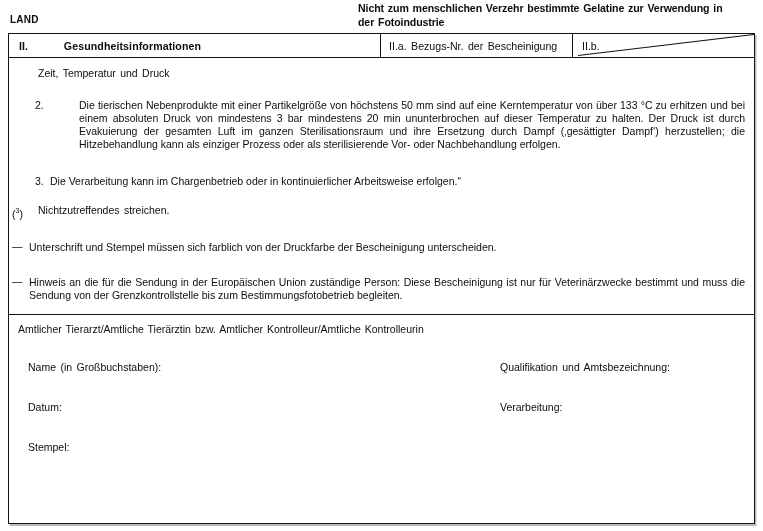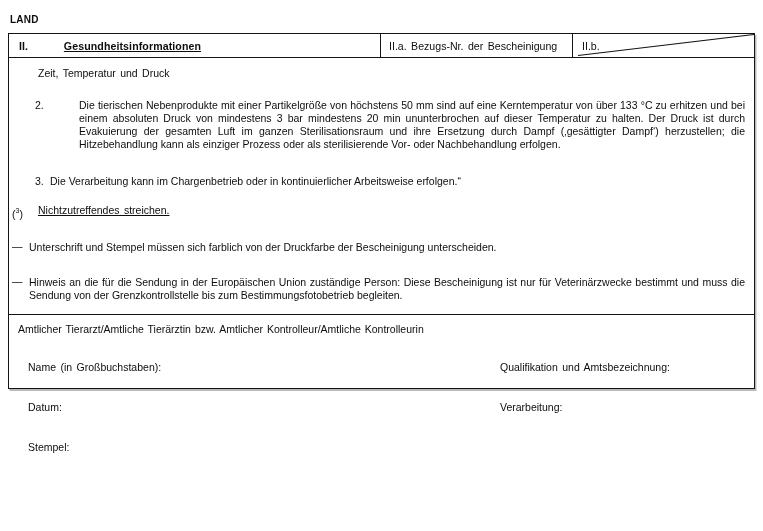--- a/index.html
+++ b/index.html
@@ -16,52 +16,52 @@
     position:absolute; left:10px; top:14px;
     font-size:10px; font-weight:bold; letter-spacing:.2px;
   }
   .doc-title {
     position:absolute; left:358px; top:2px; width:400px;
     font-size:10.6px; font-weight:bold; line-height:13.5px;
     letter-spacing:-0.1px; word-spacing:1px;
   }
   
   .form-table {
-    position:absolute; left:8px; top:33px; width:747px; height:356px;
+    position:absolute; left:8px; top:33px; width:747px; height:491px;
     border:1.5px solid #141414;
     box-shadow:1.5px 2px 0 #b9b9b9;
     background:#fff;
   }
   .header-row {
     display:flex; height:24px; border-bottom:1.5px solid #141414;
     align-items:center; font-size:10.6px;
   }
   .cell { height:100%; display:flex; align-items:center; }
   .cell-main { width:371px; padding-left:10px; font-weight:bold; }
-  .cell-main .sec-label { margin-left:36px; letter-spacing:.1px;text-decoration:underline; }
+  .cell-main .sec-label { margin-left:36px; letter-spacing:.1px; }
   .cell-ref  { width:192px; border-left:1.4px solid #141414; padding-left:8px; word-spacing:1.5px;text-align:center; }
   .cell-iib  { flex:1; border-left:1.4px solid #141414; padding-left:9px; position:relative; }
   .cell-iib .diag { position:absolute; left:0; top:0; width:100%; height:100%; }
   .cell-iib .diag line { stroke:#141414; stroke-width:1.1; }
   
   .body-cell {
     position:relative; height:257px; border-bottom:1.5px solid #141414;
     font-size:10.5px; line-height:13px;
   }
   .b-heading { position:absolute; left:29px; top:9px; word-spacing:1.5px; }
   .num-item { position:absolute; left:26px; right:9px; }
   .num-item .inum { position:absolute; left:0; top:0; }
   .num-item .itext { display:block; margin-left:15px; }
   .justify .itext { text-align:justify;margin-left:44px; }
   .item-a { top:41px; }
   .item-b { top:117px; }
   .footnote { position:absolute; left:3px; top:146px; }
   .footnote .fmark { position:absolute; left:0; top:0; }
   .footnote .fmark sup { font-size:7px; }
-  .footnote .ftext { display:block; margin-left:26px; word-spacing:1.5px;text-decoration:underline; }
+  .footnote .ftext { display:block; margin-left:26px; word-spacing:1.5px; }
   .note { position:absolute; left:3px; right:9px; }
   .note .dash { position:absolute; left:0; top:-1px; }
   .note .ntext { display:block; margin-left:17px; }
   .note-a { top:183px; }
   .note-b { top:218px; }
   .note-b .ntext { text-align:justify; }
   
   .sig-cell { position:relative; height:207px; font-size:10.5px; line-height:13px; }
   .sig-heading { position:absolute; left:9px; top:8px; word-spacing:1px; }
   .sig-row { position:absolute; left:0; right:0; }
@@ -69,20 +69,24 @@
   .sig-row .rgt { position:absolute; left:491px; word-spacing:1.5px; }
   .row-1 { top:46px; } .row-2 { top:86px; } .row-3 { top:126px; }
 </style>
 </head>
 <body>
 
 <div class="page">
 
   <div class="land">LAND</div>
 
+  <div class="doc-title">
+    <div>Nicht zum menschlichen Verzehr bestimmte Gelatine zur Verwendung in</div>
+    <div>der Fotoindustrie</div>
+  </div>
 
   <div class="form-table">
 
     <div class="header-row">
       <div class="cell cell-main">
         <span class="sec-num">II.</span>
         <span class="sec-label">Gesundheitsinformationen</span>
       </div>
       <div class="cell cell-ref">
         <span>II.a. Bezugs-Nr. der Bescheinigung</span>

